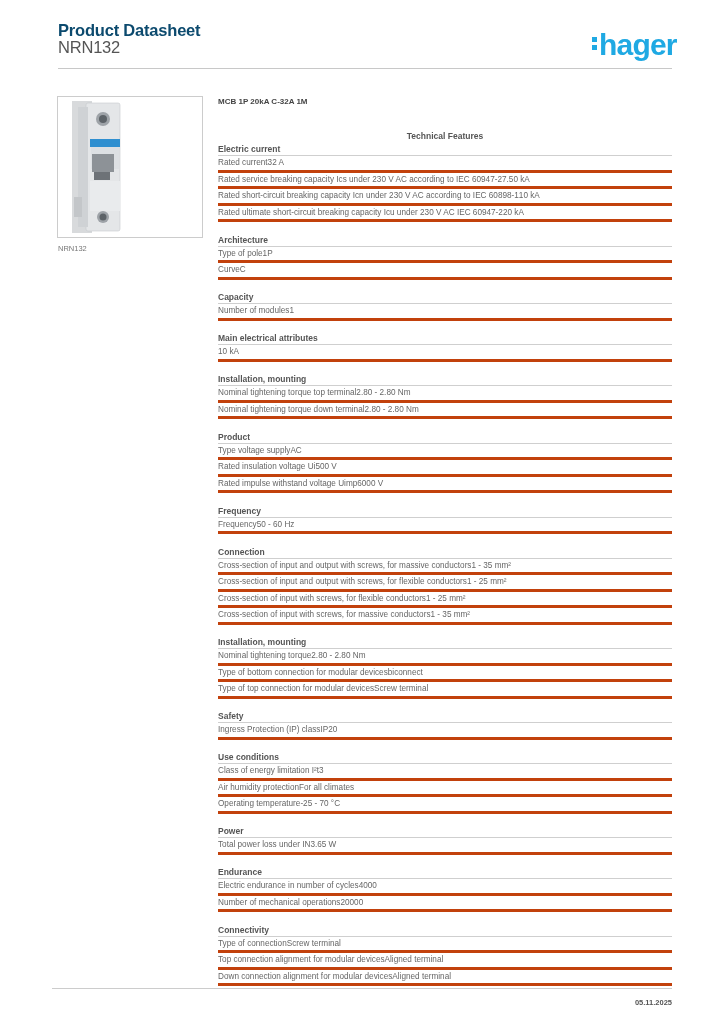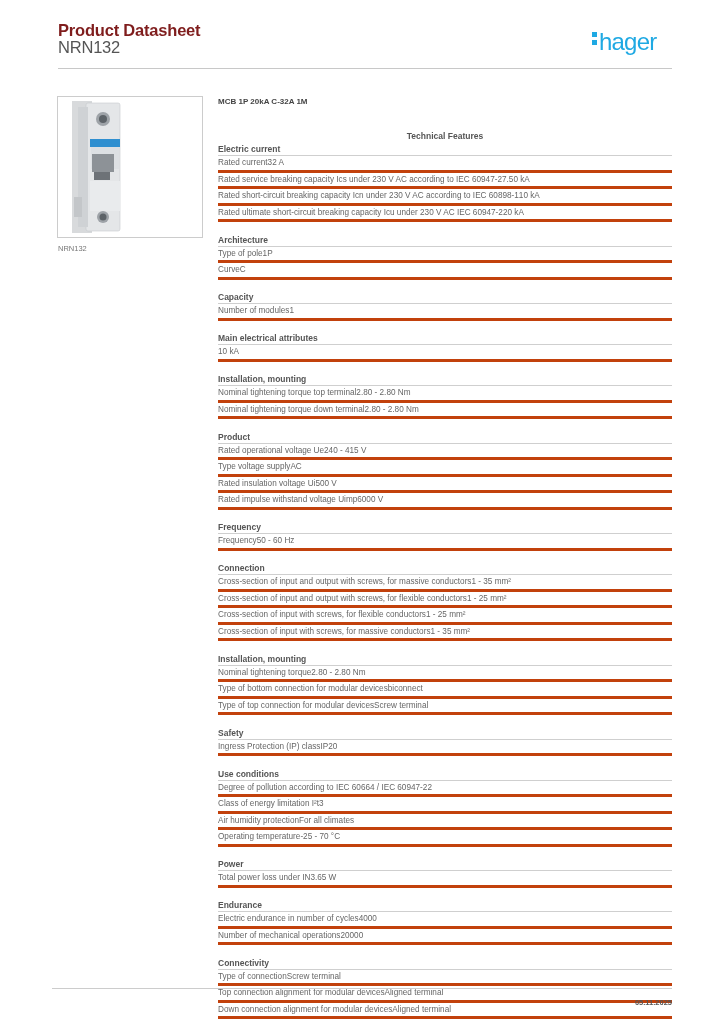--- a/index.html
+++ b/index.html
@@ -1,22 +1,22 @@
 <!DOCTYPE html>
 <html><head>
 <meta charset="utf-8">
 <style>
   html, body { margin: 0; padding: 0; }
   body {
     width: 724px; height: 1024px; background: #ffffff; position: relative; overflow: hidden;
     font-family: "Liberation Sans", sans-serif; color: #555555;
   }
-  .page-title { position: absolute; left: 58px; top: 21px; font-size: 16.5px; font-weight: bold; color: #7f1d1d; letter-spacing: -0.2px; }
+  .page-title { position: absolute; left: 58px; top: 21px; font-size: 16.5px; font-weight: bold; color: #0c4a6e; letter-spacing: -0.2px; }
   .page-subtitle { position: absolute; left: 58px; top: 38px; font-size: 16.5px; color: #555555; letter-spacing: -0.2px; }
-  .logo { position: absolute; left: 592px; top: 28px; font-size: 24px; font-weight: normal; color: #1fa9e3; letter-spacing: -0.8px; }
+  .logo { position: absolute; left: 592px; top: 28px; font-size: 30px; font-weight: bold; color: #1fa9e3; letter-spacing: -0.8px; }
   .logo .colon { display: inline-block; width: 5px; position: relative; top: -2px; margin-right: 2px; }
   .logo .colon i { display: block; width: 5px; height: 5px; background: #1fa9e3; margin: 3px 0; }
   .header-rule { position: absolute; left: 58px; top: 68px; width: 614px; height: 1px; background: #c8c8c8; }
 
   .product-image { position: absolute; left: 57px; top: 96px; width: 144px; height: 140px; border: 1px solid #cccccc; background: #fff; }
   .product-caption { position: absolute; left: 58px; top: 244px; font-size: 7.5px; color: #777; }
 
   .content { position: absolute; left: 218px; top: 95px; width: 454px; }
   .product-name { font-size: 8px; font-weight: bold; color: #444; height: 14px; line-height: 14px; }
   .tech-title { font-size: 8.5px; font-weight: bold; color: #555; margin-top: 20px; height: 14px; line-height: 14px; text-align: center; }
@@ -113,24 +113,20 @@
           <span class="v">2.80 - 2.80 Nm</span>
         </div>
         <div class="row">
           <span class="k">Nominal tightening torque down terminal</span>
           <span class="v">2.80 - 2.80 Nm</span>
         </div>
       </div>
       <div class="section">
         <div class="section-title">Product</div>
         <div class="row">
-          <span class="k">Rated operational voltage Ue</span>
-          <span class="v">240 - 415 V</span>
-        </div>
-        <div class="row">
           <span class="k">Type voltage supply</span>
           <span class="v">AC</span>
         </div>
         <div class="row">
           <span class="k">Rated insulation voltage Ui</span>
           <span class="v">500 V</span>
         </div>
         <div class="row">
           <span class="k">Rated impulse withstand voltage Uimp</span>
           <span class="v">6000 V</span>
@@ -179,24 +175,20 @@
       </div>
       <div class="section">
         <div class="section-title">Safety</div>
         <div class="row">
           <span class="k">Ingress Protection (IP) class</span>
           <span class="v">IP20</span>
         </div>
       </div>
       <div class="section">
         <div class="section-title">Use conditions</div>
-        <div class="row">
-          <span class="k">Degree of pollution according to IEC 60664 / IEC 60947-2</span>
-          <span class="v">2</span>
-        </div>
         <div class="row">
           <span class="k">Class of energy limitation I²t</span>
           <span class="v">3</span>
         </div>
         <div class="row">
           <span class="k">Air humidity protection</span>
           <span class="v">For all climates</span>
         </div>
         <div class="row">
           <span class="k">Operating temperature</span>

